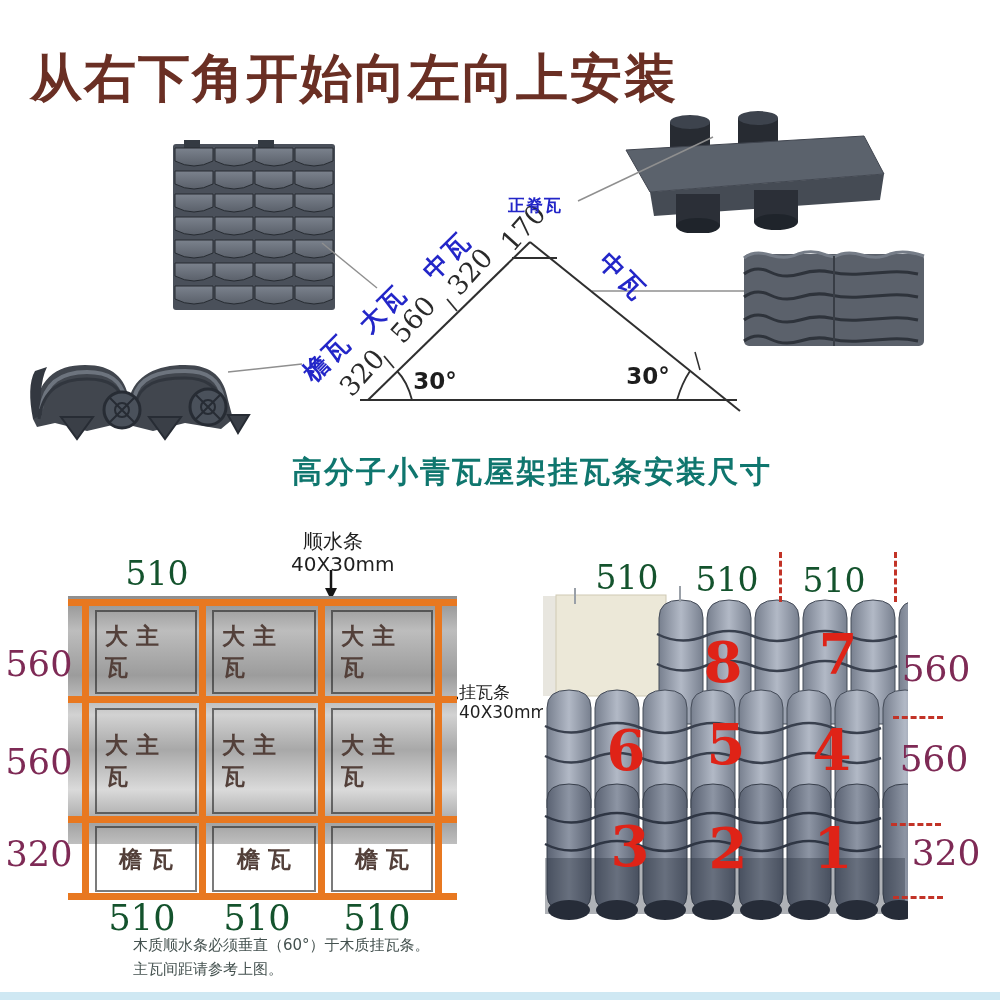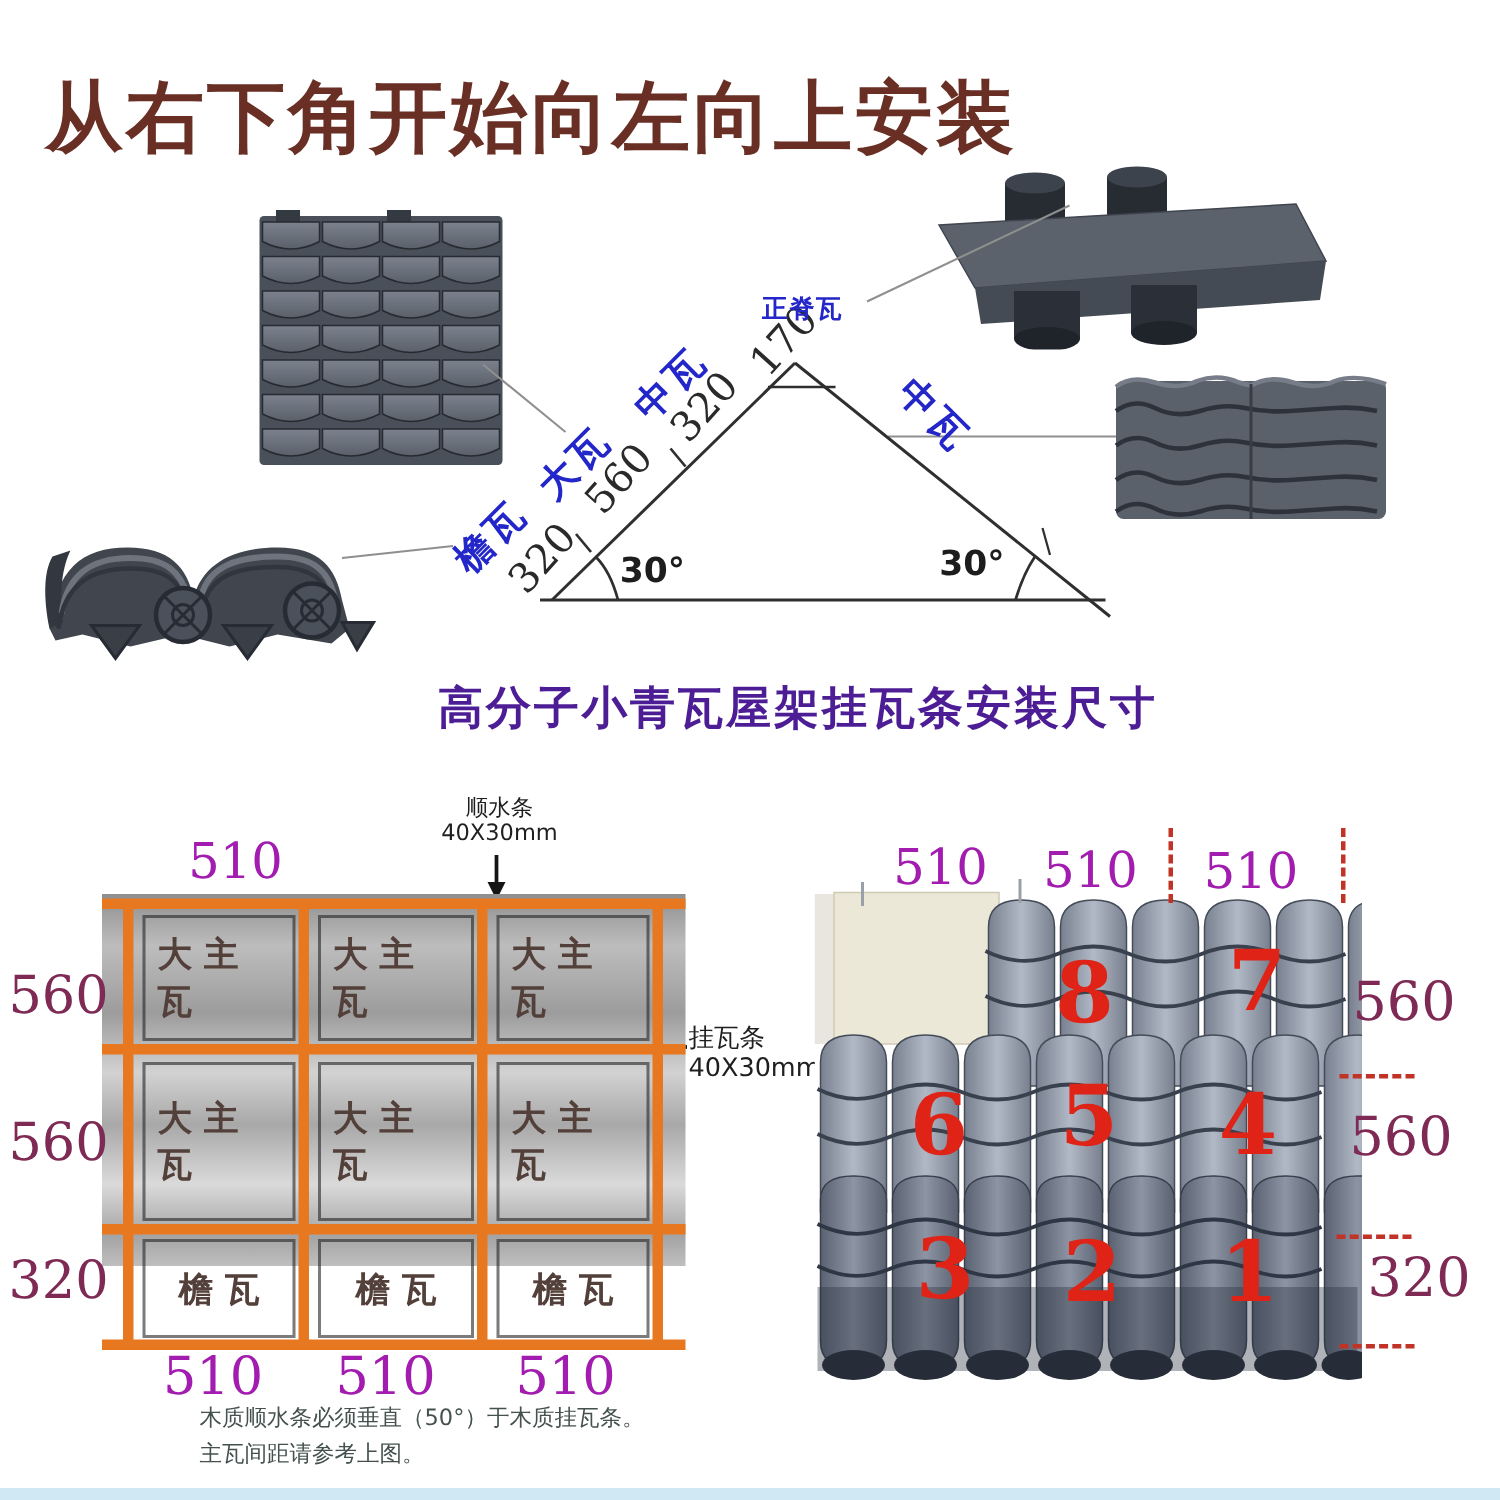--- a/index.html
+++ b/index.html
@@ -11,33 +11,33 @@
     text-shadow:-2px 0 0 #f0d6cc,2px 0 0 #f0d6cc,0 -2px 0 #f0d6cc,0 2px 0 #f0d6cc,
 romantic -2px -2px 0 #f0d6cc,2px -2px 0 #f0d6cc,-2px 2px 0 #f0d6cc,2px 2px 0 #f0d6cc;}
   
   .rlab{position:absolute;text-align:center;white-space:nowrap;}
   .meas{font-family:"DejaVu Serif","Liberation Serif",serif;font-size:27px;color:#2a2a2a;transform:rotate(-48deg);}
   .blue{color:#2326c8;font-weight:bold;font-size:25px;letter-spacing:3px;transform:rotate(-45deg);}
   .blue-h{color:#2326c8;font-weight:bold;font-size:17px;letter-spacing:1px;}
   .blue-r{color:#2326c8;font-weight:bold;font-size:25px;letter-spacing:3px;transform:rotate(45deg);}
   .angle{font-size:23px;font-weight:bold;color:#1d1d1d;font-family:"DejaVu Sans",sans-serif;}
   
-  #section-title{left:292px;top:452px;font-size:30px;font-weight:bold;color:#4c1d95;letter-spacing:2px;}
+  #section-title{left:292px;top:452px;font-size:30px;font-weight:bold;color:#0f766e;letter-spacing:2px;}
   
   #grid{left:68px;top:596px;width:389px;height:248px;
     background:linear-gradient(180deg,#8e8e8e 0%,#bdbdbd 14%,#9c9c9c 32%,#d2d2d2 48%,#a8a8a8 62%,#dadada 78%,#a4a4a4 92%,#bfbfbf 100%);}
   .oline{position:absolute;background:#e87820;}
   .ov{width:7px;top:4px;height:300px;}
   .oh{height:7px;left:0;width:389px;}
   .cell{position:absolute;border:2px solid rgba(35,35,35,.6);display:flex;align-items:center;justify-content:center;}
   .cell span{font-family:"DejaVu Serif","Liberation Serif",serif;font-weight:bold;font-size:23px;
     letter-spacing:8px;color:#53403a;padding-left:8px;}
   .dim-m{font-family:"DejaVu Serif","Liberation Serif",serif;font-size:35px;color:#7e2a55;width:70px;text-align:center;}
-  .dim-k{font-family:"DejaVu Serif","Liberation Serif",serif;font-size:33px;color:#a21caf;width:70px;text-align:center;}
-  .note{font-size:15px;color:#1f1f1f;line-height:1.15;text-align:center;}
+  .dim-k{font-family:"DejaVu Serif","Liberation Serif",serif;font-size:33px;color:#14532d;width:70px;text-align:center;}
+  .note{font-size:20px;color:#1f1f1f;line-height:1.15;text-align:center;}
   .cap{font-size:15px;color:#44514f;line-height:1.6;}
   
   .rednum{position:absolute;font-family:"DejaVu Serif","Liberation Serif",serif;font-weight:bold;
     font-size:56px;color:#df2317;line-height:1;width:40px;text-align:center;}
   .rdash-v{position:absolute;width:0;height:50px;border-left:3px dashed #c23327;}
   .rdash-h{position:absolute;height:0;width:50px;border-top:3px dashed #c23327;}
   .gtick{position:absolute;width:2px;height:16px;background:#9aa0a8;}
   #bottom-strip{left:0;top:992px;width:1000px;height:8px;background:#cfe8f3;}
 </style>
 </head>
@@ -211,21 +211,21 @@
   <div class="abs note" style="left:291px;top:530px;width:84px">
     <div>顺水条</div>
     <div>40X30mm</div>
   </div>
   <div class="abs note" style="left:459px;top:683px;width:92px;text-align:left;font-size:17px">
     <div>挂瓦条</div>
     <div>40X30mm</div>
   </div>
 
   <div class="abs cap" style="left:133px;top:933px">
-    <div>木质顺水条必须垂直（50°）于木质挂瓦条。</div>
+    <div>木质顺水条必须垂直（60°）于木质挂瓦条。</div>
     <div>主瓦间距请参考上图。</div>
   </div>
 
   <svg class="abs" style="left:543px;top:590px" width="365" height="342" viewBox="0 0 365 342">
     <defs>
       <linearGradient id="g1" x1="0" y1="0" x2="1" y2="0">
         <stop offset="0" stop-color="#78808f"></stop>
           <stop offset="0.5" stop-color="#b2b9c6"></stop>
           <stop offset="1" stop-color="#78808f"></stop>
       </linearGradient>

